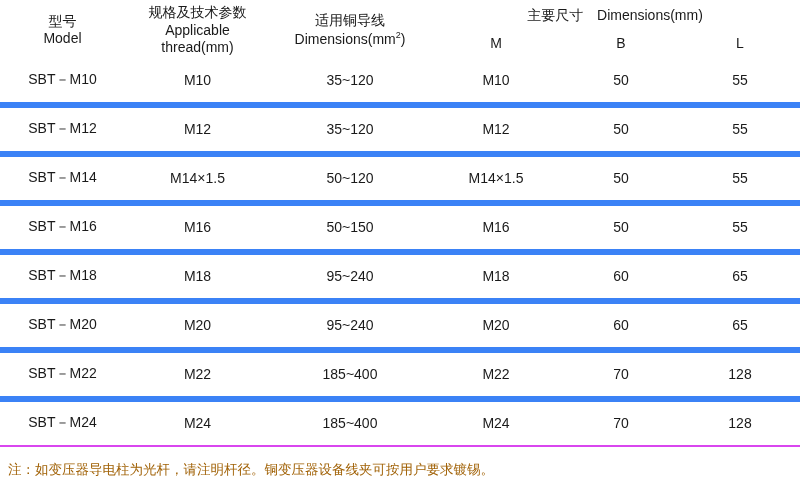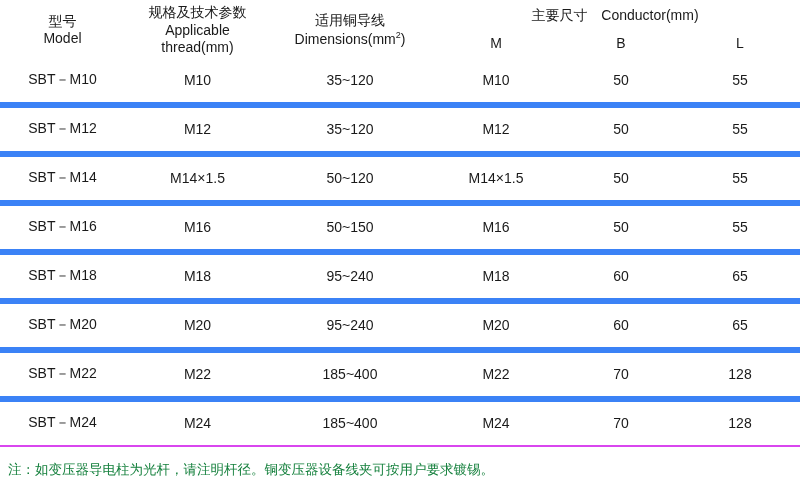--- a/index.html
+++ b/index.html
@@ -112,21 +112,21 @@
 
   
   .dim-group-cell {
     border-bottom: 1px solid #9a9a9a;
   }
 
   
   .note {
     padding: 14px 0 0 8px;
     font-size: 13.5px;
-    color: #15803d;
+    color: #a16207;
     line-height: 1.4;
   }
 </style>
 </head>
 <body>
 
 <div class="page">
 
 
   <table class="spec">
@@ -148,21 +148,21 @@
           <span class="hdr-cn">规格及技术参数</span>
           <span class="hdr-en">Applicable</span>
           <span class="hdr-en">thread(mm)</span>
         </th>
         <th rowspan="2" class="rule-top hrule-sub">
           <span class="hdr-cn">适用铜导线</span>
           <span class="hdr-en"><span>Dimensions(mm</span><span class="sup">2</span><span>)</span></span>
         </th>
         <th colspan="3" class="rule-top dim-group dim-group-cell">
           <span class="dim-header-wrap">主要尺寸</span>
-          <span class="dim-header-wrap" style="margin-left:10px;">Conductor(mm)</span>
+          <span class="dim-header-wrap" style="margin-left:10px;">Dimensions(mm)</span>
         </th>
       </tr>
       <tr class="sub-row">
         <th class="hrule-sub">M</th>
         <th class="hrule-sub">B</th>
         <th class="hrule-sub">L</th>
       </tr>
     </thead>
     <tbody>
       <tr>

